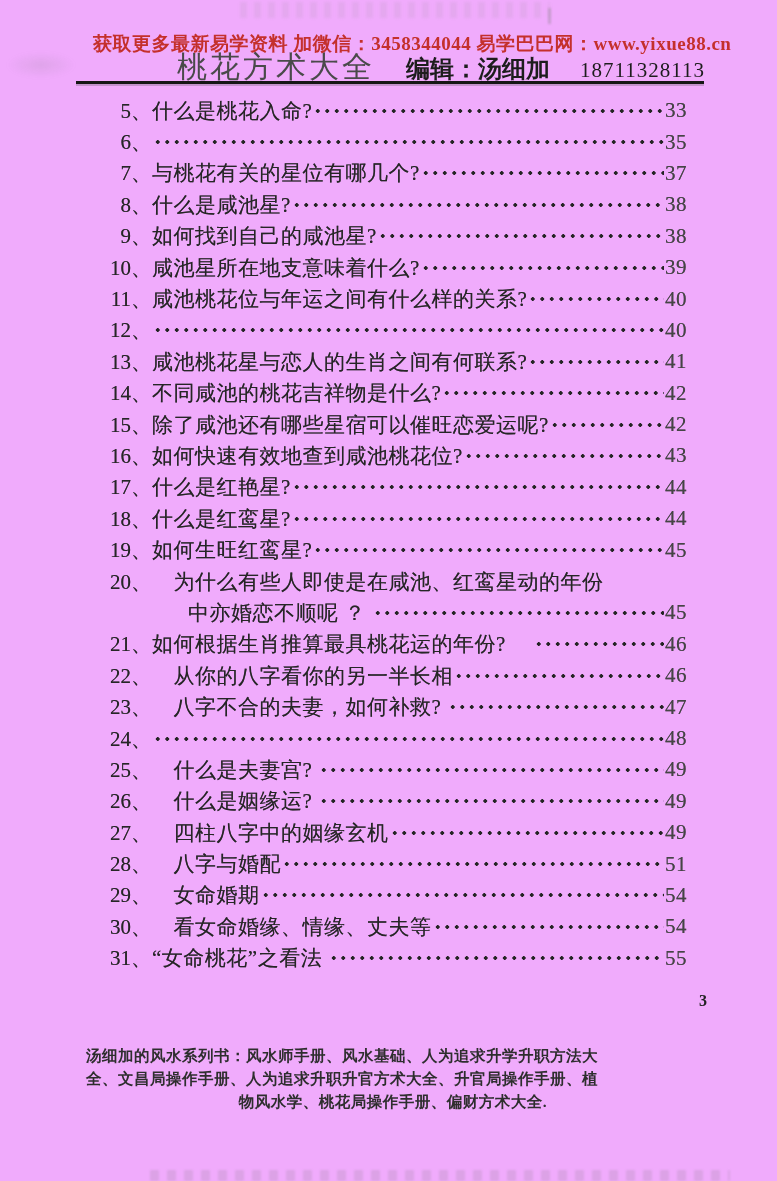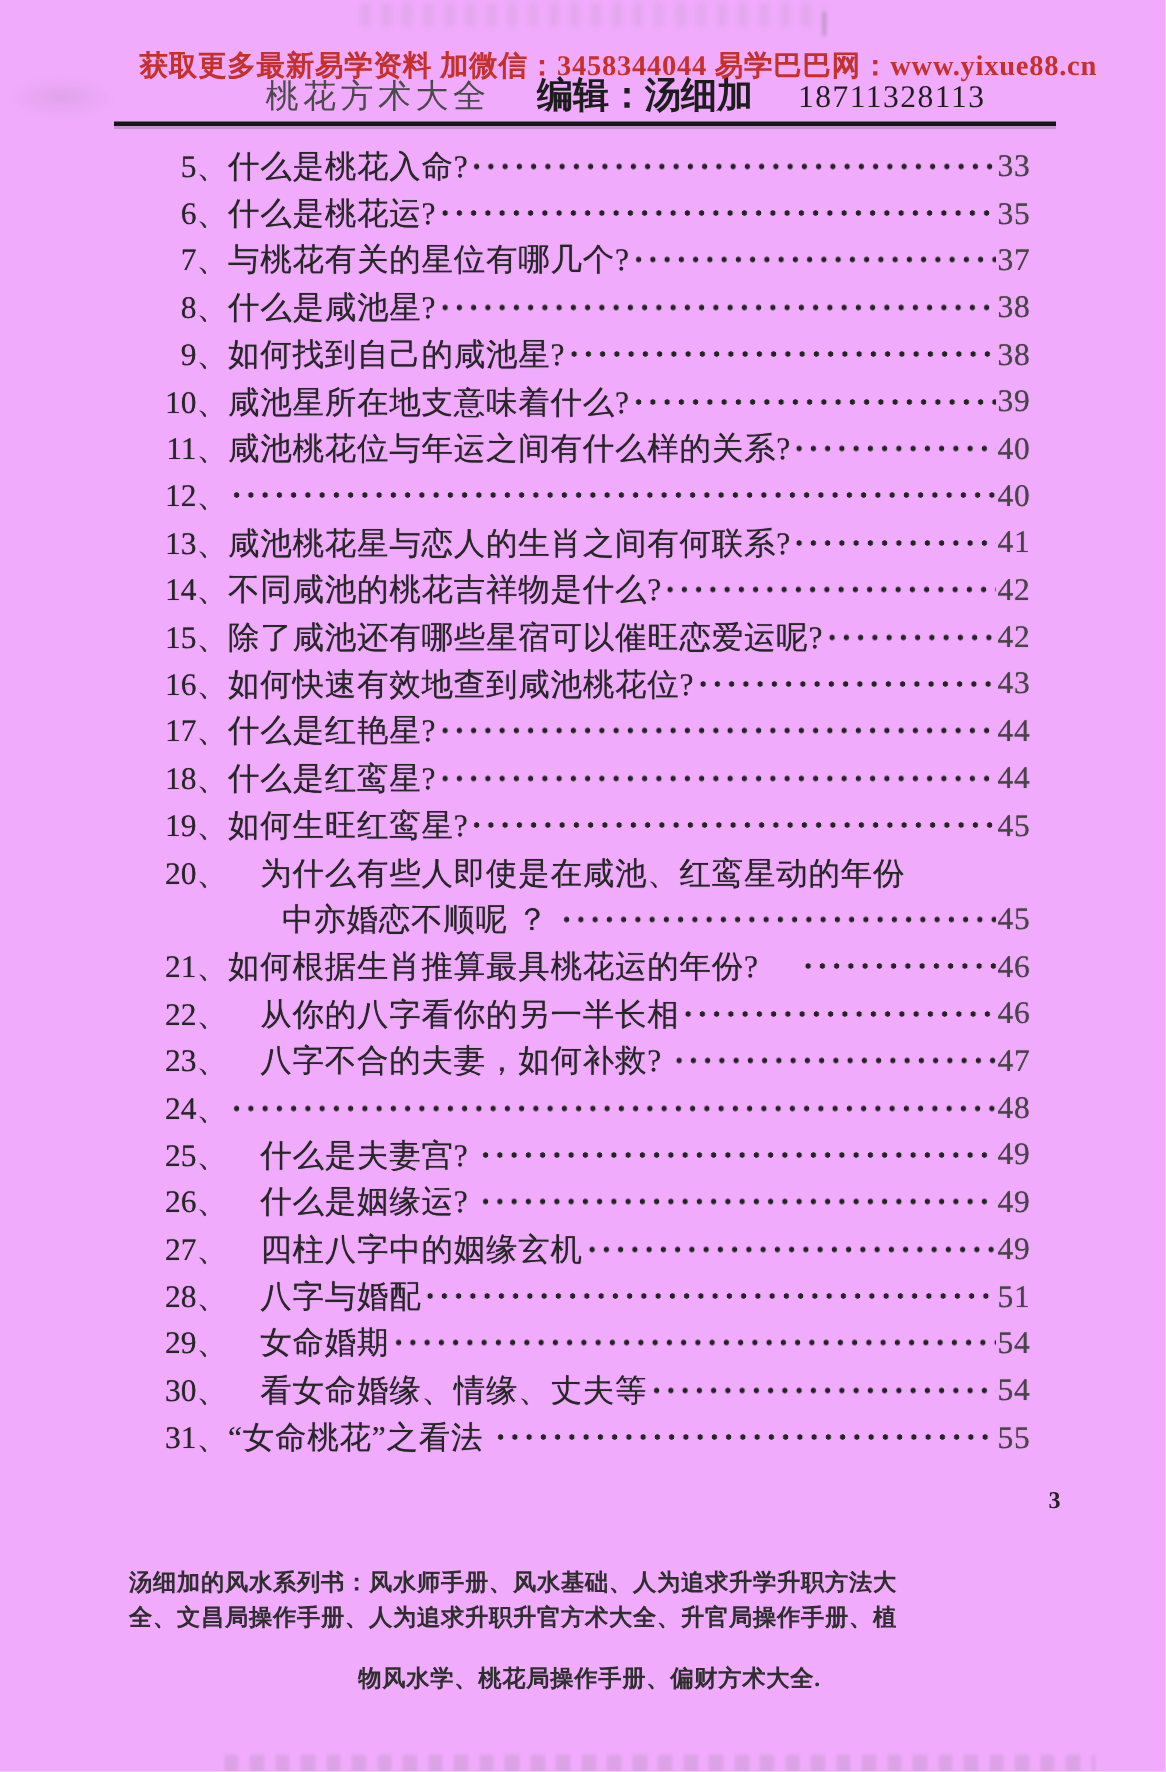--- a/index.html
+++ b/index.html
@@ -35,21 +35,21 @@
   
   .promo{
     position:absolute;left:93px;top:31px;
     font-size:19px;font-weight:700;letter-spacing:.5px;
     white-space:nowrap;z-index:3;
   }
   .title-line{
     position:absolute;left:177px;top:47px;white-space:nowrap;z-index:2;
   }
   .book-title{
-    font-size:22px;color:#4a4a4a;letter-spacing:3px;font-weight:500;
+    font-size:30px;color:#4a4a4a;letter-spacing:3px;font-weight:500;
   }
   .editor{
     font-size:24px;font-weight:700;color:#1d1d1d;margin-left:31px;
   }
   .phone{
     font-size:21px;color:#1d1d1d;margin-left:30px;letter-spacing:1px;
   }
   .rule{
     position:absolute;left:76px;top:81px;width:628px;height:3px;
     background:#161616;
@@ -75,21 +75,21 @@
   }
   .row .leader.off{background:none;}
   .row .pg{flex:none;color:#454545;letter-spacing:.5px;}
 
   
   .footer{
     position:absolute;left:86px;top:1044px;width:614px;
     font-size:15.5px;font-weight:600;color:#2e2e2e;line-height:23px;
     letter-spacing:.5px;
   }
-  .footer .l3{text-align:center;margin-top:18px;}
+  .footer .l3{text-align:center;}
   .page-num{
     position:absolute;left:699px;top:992px;
     font-size:16px;font-weight:600;color:#222;
   }
 </style>
 </head>
 <body>
 
 <div class="page">
 
@@ -108,21 +108,20 @@
   <div class="toc" id="toc">
     <div class="row">
       <span class="num">5、</span>
       <span class="title">什么是桃花入命?</span>
       <span class="leader"></span>
       <span class="pg">33</span>
     </div>
 
     <div class="row">
       <span class="num">6、</span>
-      <span class="title">什么是桃花运?</span>
       <span class="leader"></span>
       <span class="pg">35</span>
     </div>
 
     <div class="row">
       <span class="num">7、</span>
       <span class="title">与桃花有关的星位有哪几个?</span>
       <span class="leader"></span>
       <span class="pg">37</span>
     </div>

